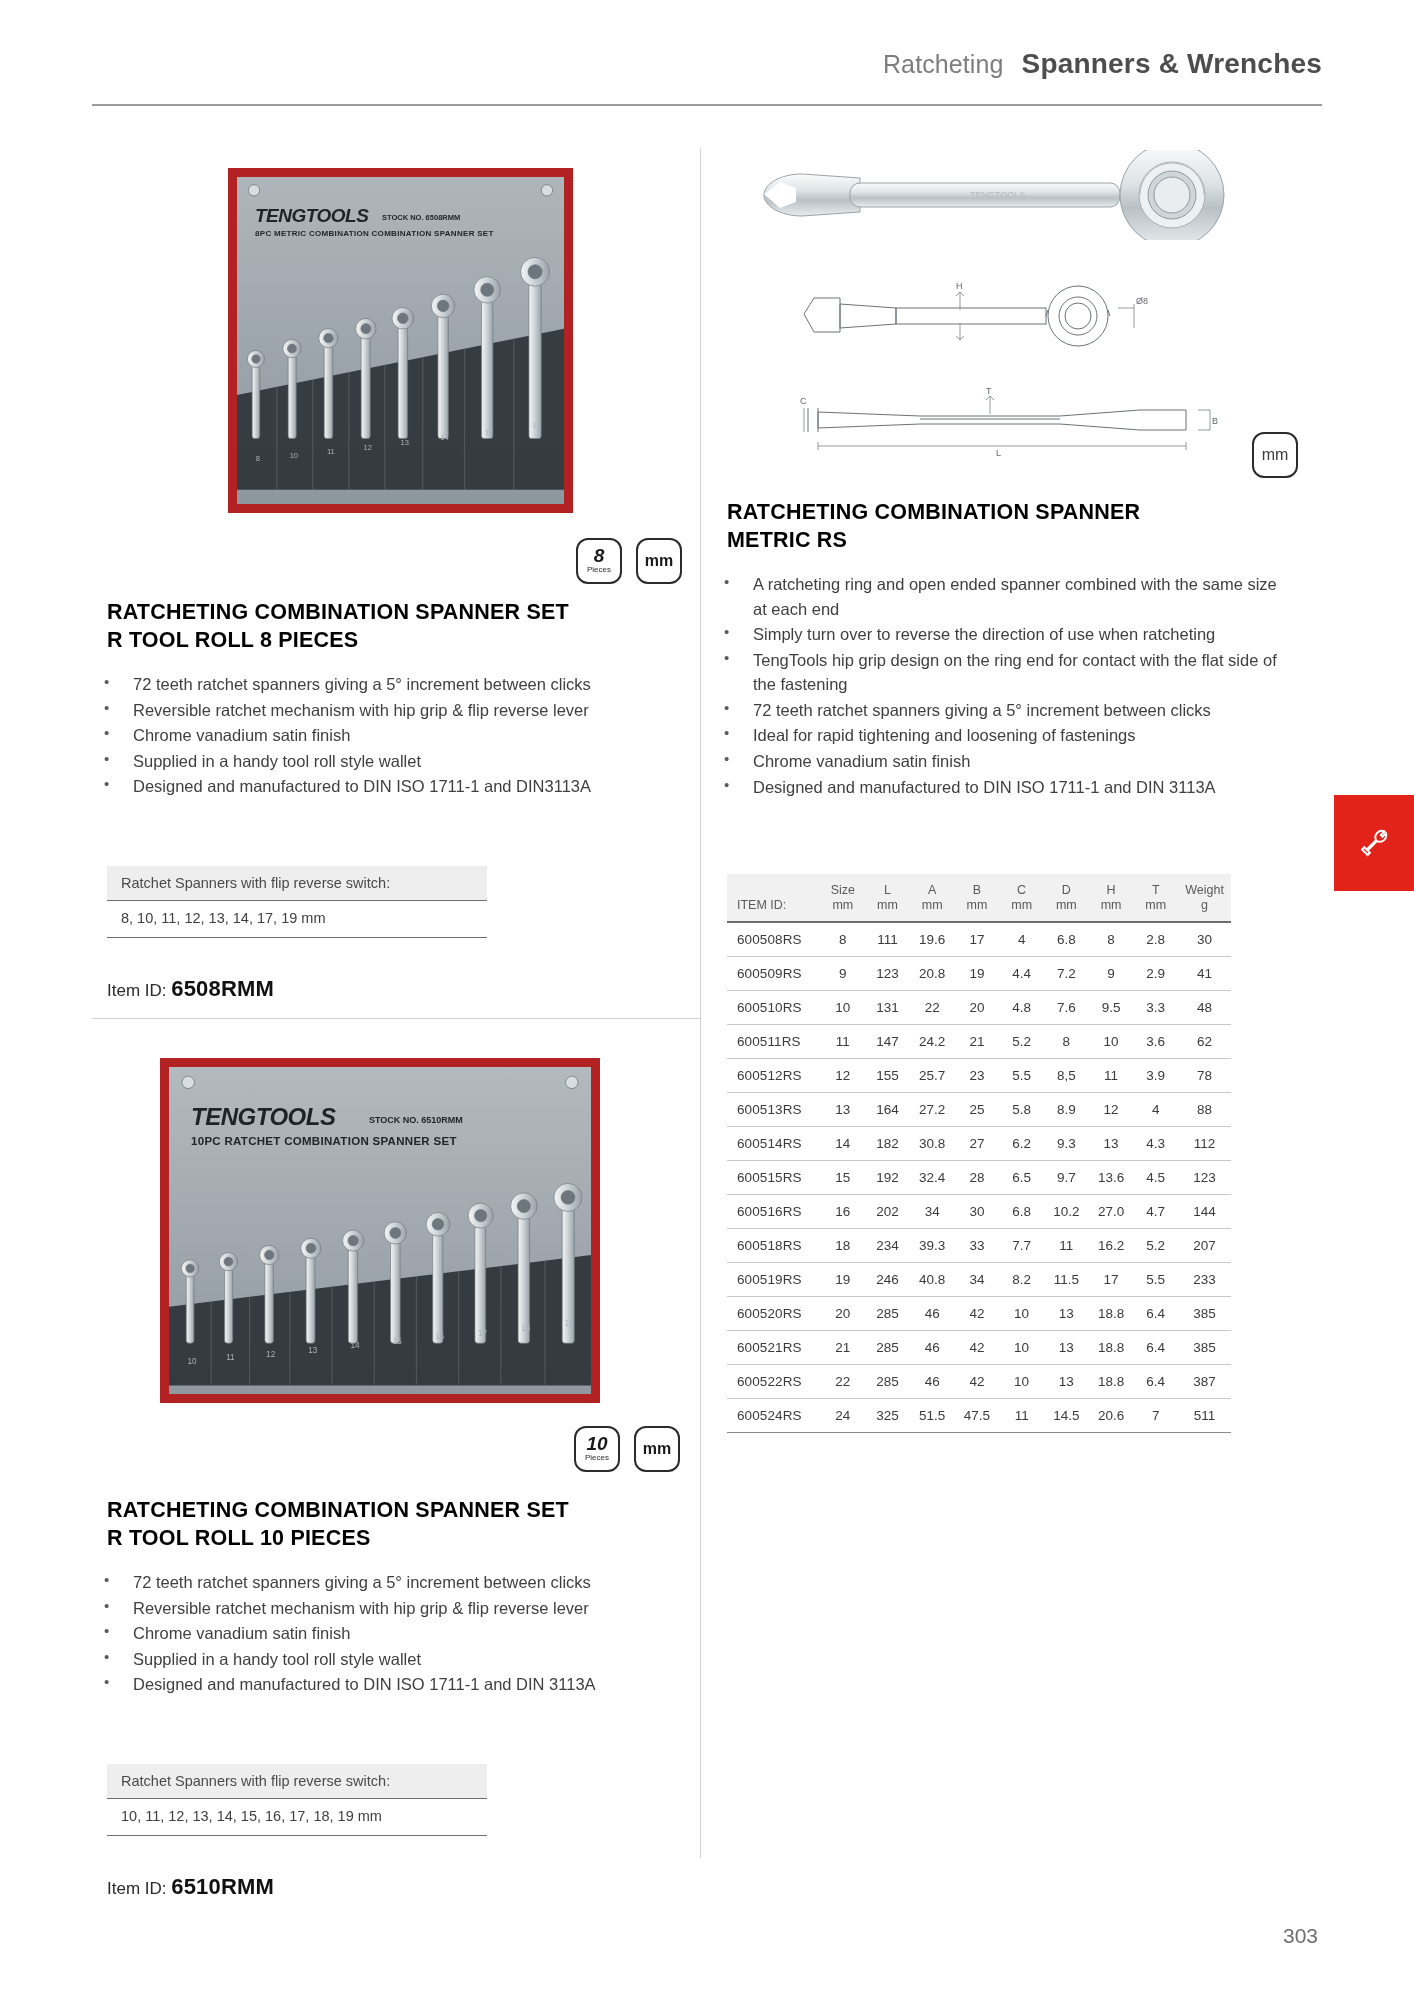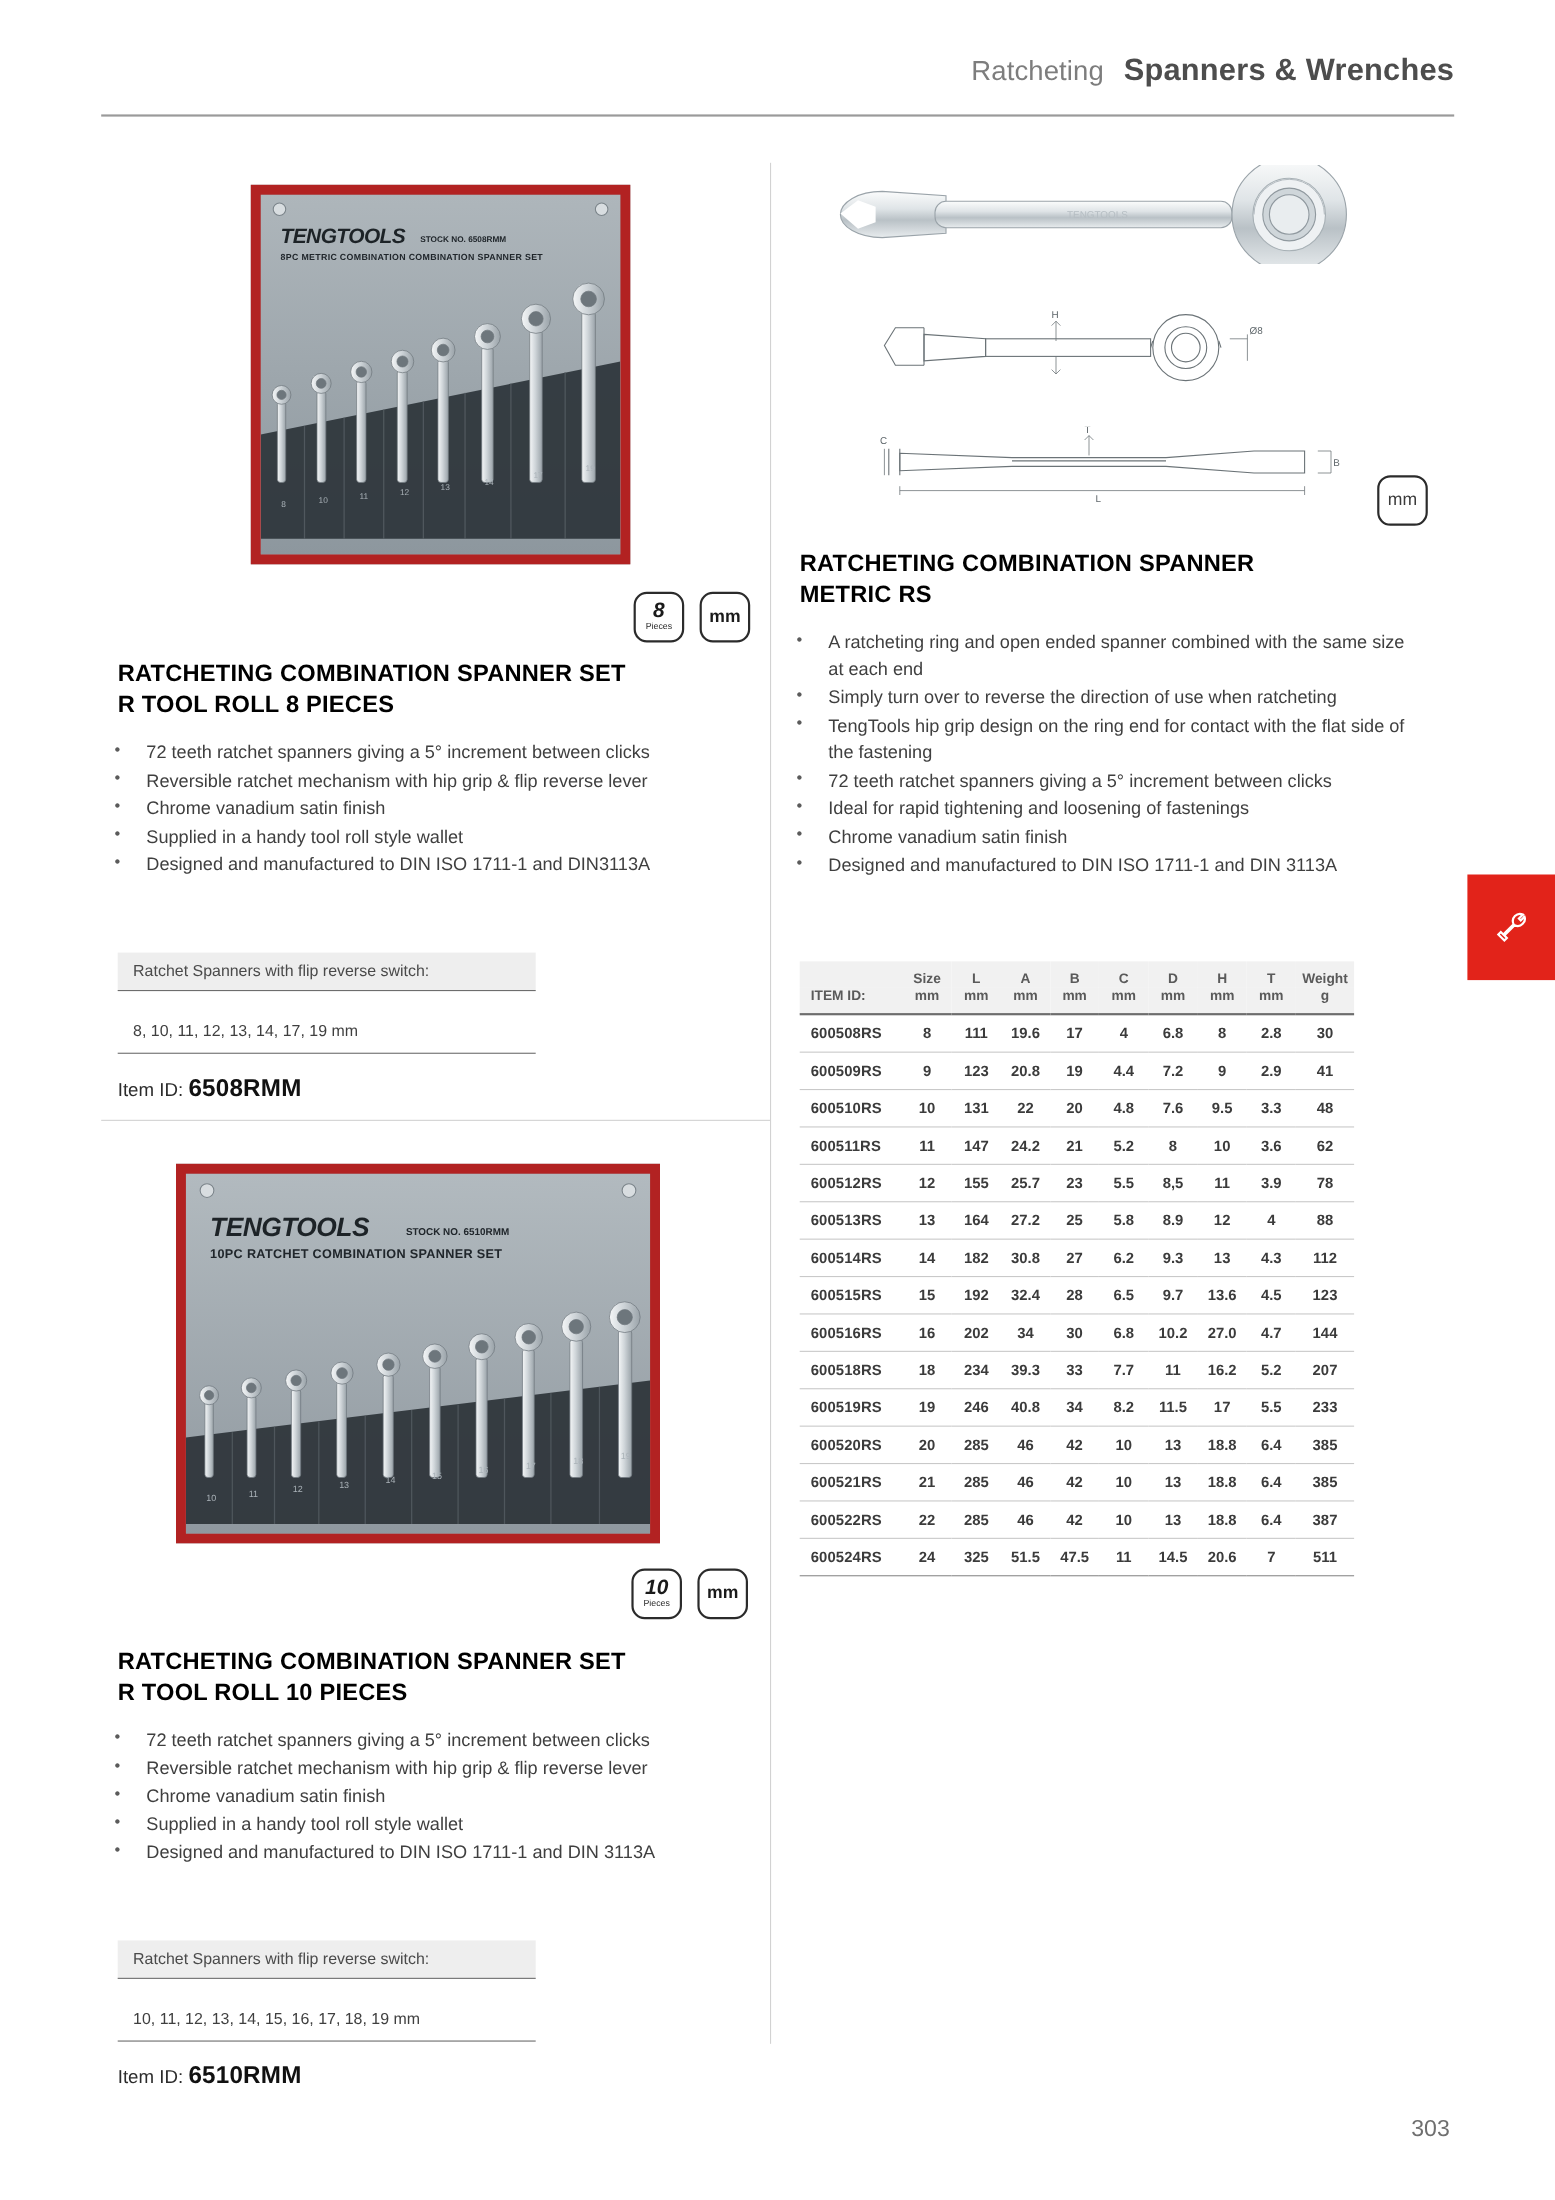--- a/index.html
+++ b/index.html
@@ -171,21 +171,20 @@
     padding: 9px 14px;
     font-size: 14.5px;
     color: #4a4a4a;
     border-bottom: 1.5px solid #6d6d6d;
   }
   .spec-val {
     padding: 9px 14px 11px;
     font-size: 14.5px;
     color: #3f3f3f;
     border-bottom: 1.5px solid #6d6d6d;
-    margin-top: 20px;
   }
   .item-id {
     position: absolute;
     font-size: 17px;
     color: #2b2b2b;
   }
   .item-id b {
     font-size: 22px;
     font-weight: 700;
     color: #111;
@@ -198,21 +197,20 @@
 
   
   .spec-table {
     position: absolute;
     left: 727px;
     top: 874px;
     width: 504px;
     border-collapse: collapse;
     font-size: 13.5px;
     color: #3b3b3b;
-    font-weight: bold;
   }
   .spec-table thead td {
     background: #f1f1f1;
     padding: 0;
   }
   .spec-table thead .hrow1 td {
     padding-top: 9px;
     padding-bottom: 1px;
     font-size: 12.5px;
     color: #5a5a5a;

